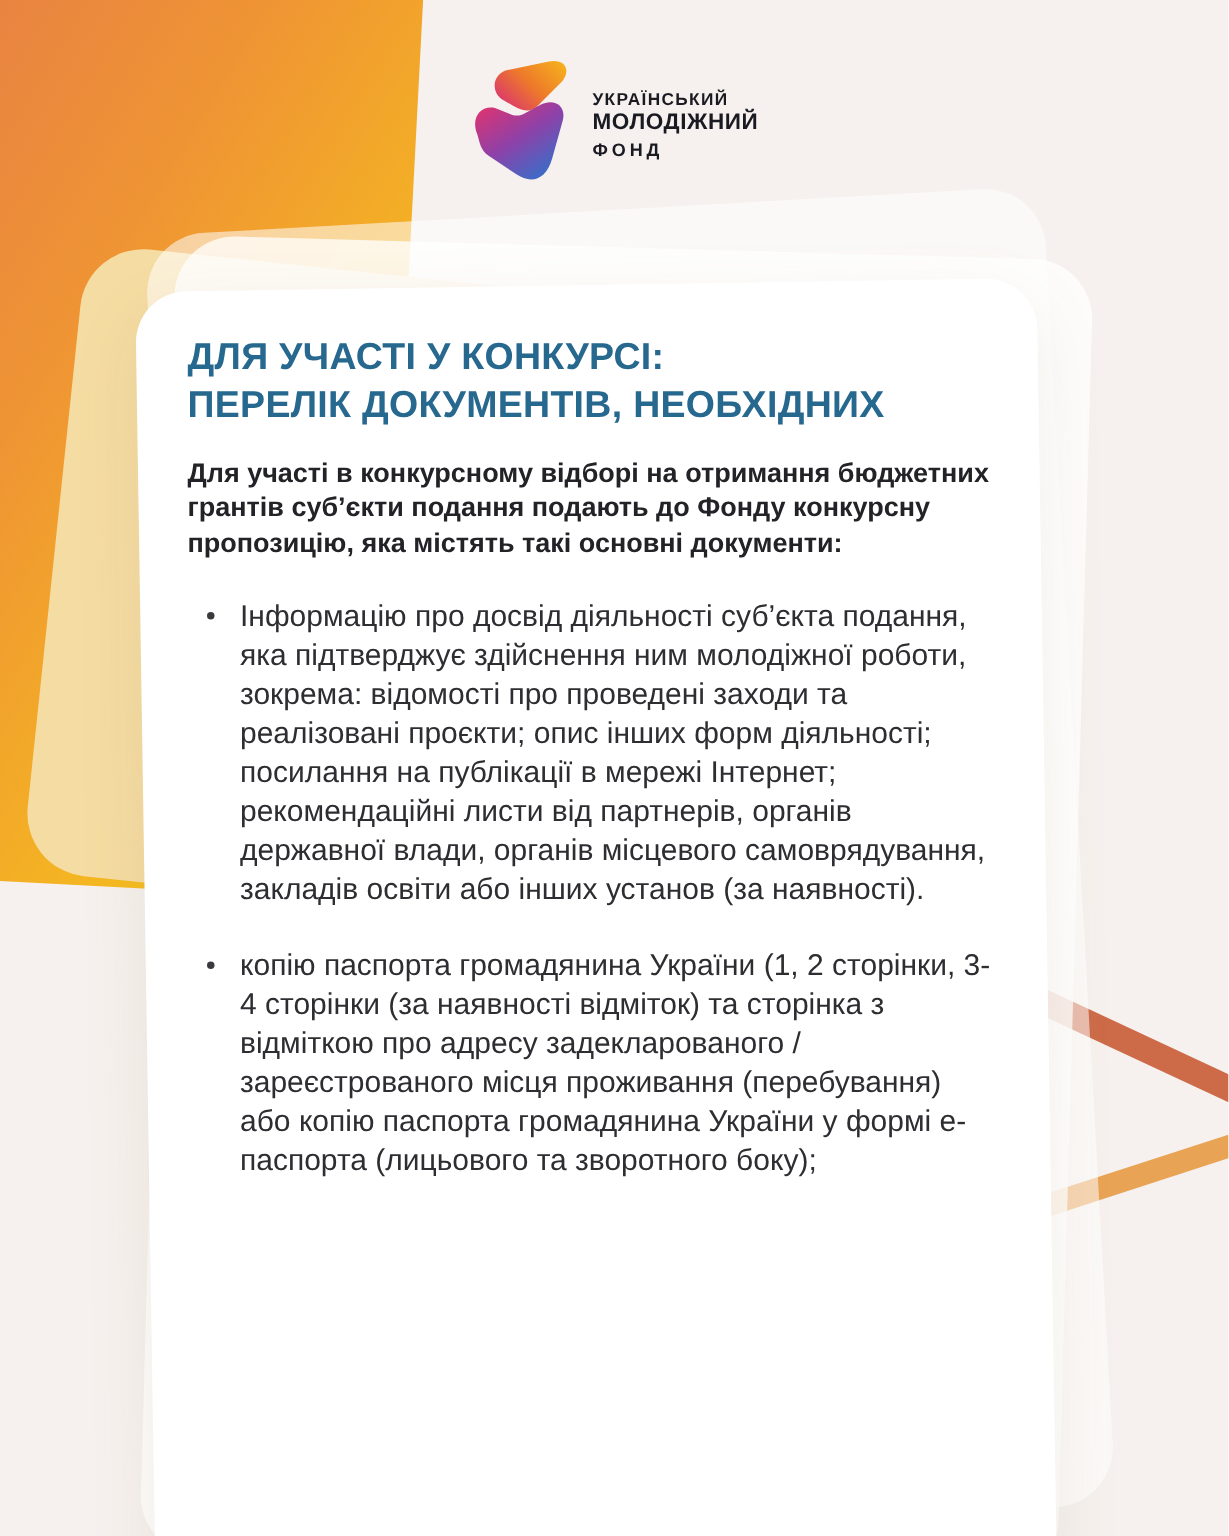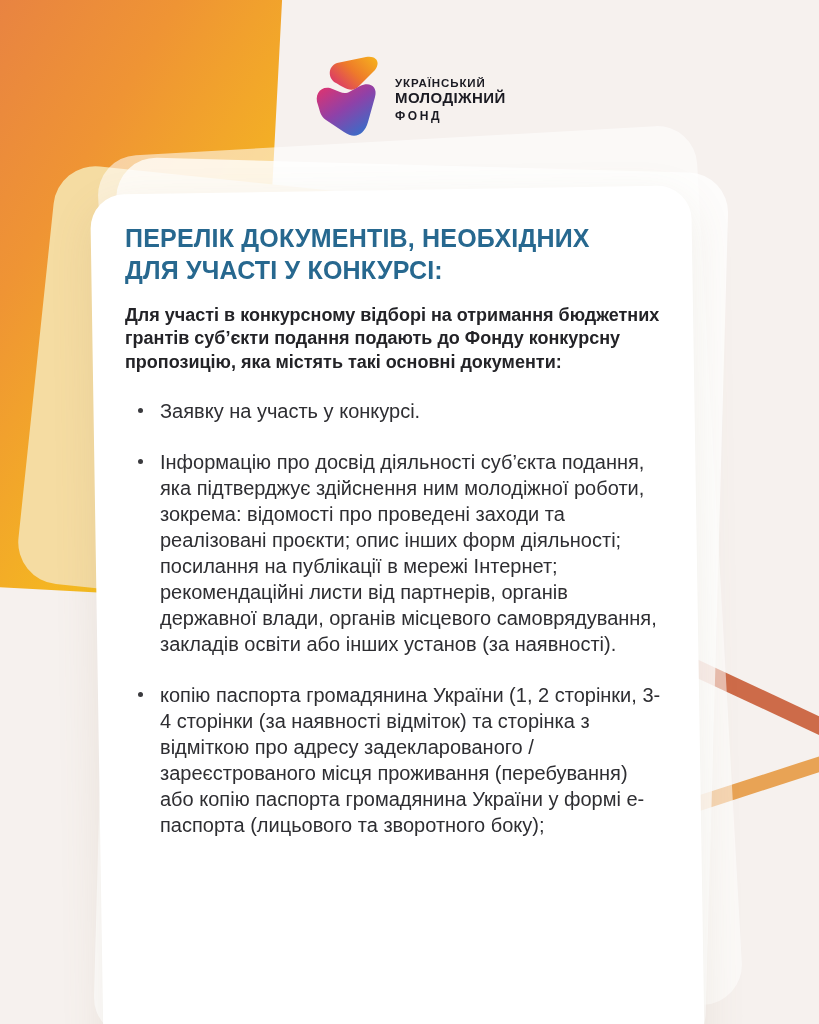--- a/index.html
+++ b/index.html
@@ -48,21 +48,21 @@
   .main-card {
     position: absolute; left: 97px; top: 190px;
     width: 601px; height: 880px; border-radius: 34px;
     background: #FFFFFF; transform: rotate(-0.9deg);
     box-shadow: 0 14px 44px rgba(150, 120, 90, 0.12);
     z-index: 6;
   }
 
   
   .logo {
-    position: absolute; left: 314px; top: 56px;
+    position: absolute; left: 314px; top: 40px;
     display: flex; align-items: flex-start; z-index: 8;
   }
   .logo-mark { width: 72px; height: 84px; flex: 0 0 auto; }
   .logo-text { margin-left: 9px; margin-top: 20px; color: #1A1A22; }
   .logo-line1 { font-size: 11.5px; font-weight: bold; letter-spacing: 0.9px; line-height: 1.25; }
   .logo-line2 { font-size: 15px;   font-weight: bold; letter-spacing: 0.4px; line-height: 1.1; }
   .logo-line3 { font-size: 12px;   font-weight: bold; letter-spacing: 2.6px; line-height: 1.5; }
 
   
   .content {
@@ -122,24 +122,23 @@
     </svg>
     <div class="logo-text">
       <div class="logo-line1">УКРАЇНСЬКИЙ</div>
       <div class="logo-line2">МОЛОДІЖНИЙ</div>
       <div class="logo-line3">ФОНД</div>
     </div>
   </div>
 
   <div class="content">
     <h1 class="heading">
+      <span>ДЛЯ УЧАСТІ У КОНКУРСІ:</span>
       <span>ПЕРЕЛІК ДОКУМЕНТІВ, НЕОБХІДНИХ</span>
-      <span>ДЛЯ УЧАСТІ У КОНКУРСІ:</span>
     </h1>
     <p class="intro">Для участі в конкурсному відборі на отримання бюджетних грантів суб’єкти подання подають до Фонду конкурсну пропозицію, яка містять такі основні документи:</p>
     <ul class="doc-list">
-      <li>Заявку на участь у конкурсі.</li>
       <li>Інформацію про досвід діяльності суб’єкта подання, яка підтверджує здійснення ним молодіжної роботи, зокрема: відомості про проведені заходи та реалізовані проєкти; опис інших форм діяльності; посилання на публікації в мережі Інтернет; рекомендаційні листи від партнерів, органів державної влади, органів місцевого самоврядування, закладів освіти або інших установ (за наявності).</li>
       <li>копію паспорта громадянина України (1, 2 сторінки, 3-4 сторінки (за наявності відміток) та сторінка з відміткою про адресу задекларованого / зареєстрованого місця проживання (перебування) або копію паспорта громадянина України у формі е-паспорта (лицьового та зворотного боку);</li>
     </ul>
   </div>
 
 </div>
 
 </body></html>

